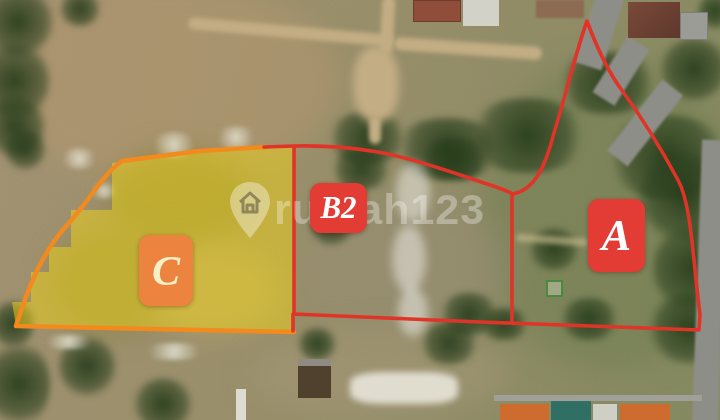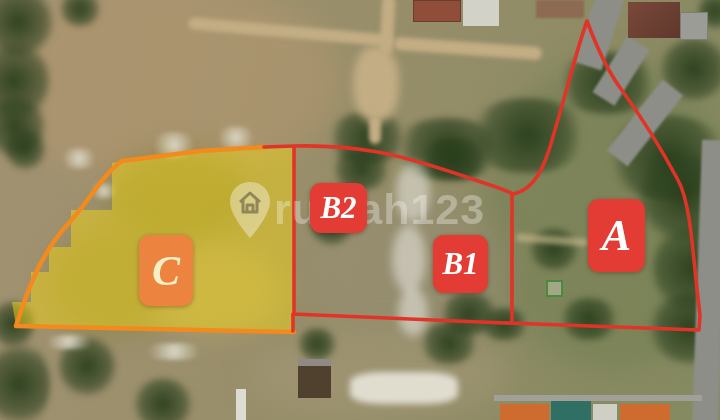--- a/index.html
+++ b/index.html
@@ -122,16 +122,15 @@
   <div style="left:228px;top:180px;width:300px;height:62px;">
     <svg style="left:0;top:0;" width="44" height="62" viewBox="0 0 44 62">
       <path d="M22,2 C10,2 2,11 2,22 C2,36 22,58 22,58 C22,58 42,36 42,22 C42,11 34,2 22,2 Z" fill="rgba(255,255,255,0.38)"></path>
       <path d="M12,22 L22,13 L32,22 M15,20 L15,32 L29,32 L29,20 M19,32 L19,25 L25,25 L25,32" fill="none" stroke="rgba(95,88,60,0.6)" stroke-width="3" stroke-linejoin="round"></path>
     </svg>
     <div class="wm-text" style="left:46px;top:5px;">rumah123</div>
   </div>
 
   <div class="zone-label orange" style="left:139px;top:235px;width:54px;height:71px;font-size:42px;">C</div>
   <div class="zone-label" style="left:310px;top:183px;width:57px;height:50px;font-size:31px;">B2</div>
-  <div class="zone-label" style="left:433px;top:235px;width:55px;height:58px;font-size:31px;">B1</div>
   <div class="zone-label" style="left:588px;top:199px;width:57px;height:73px;font-size:44px;">A</div>
 
 </div>
 
 </body></html>

